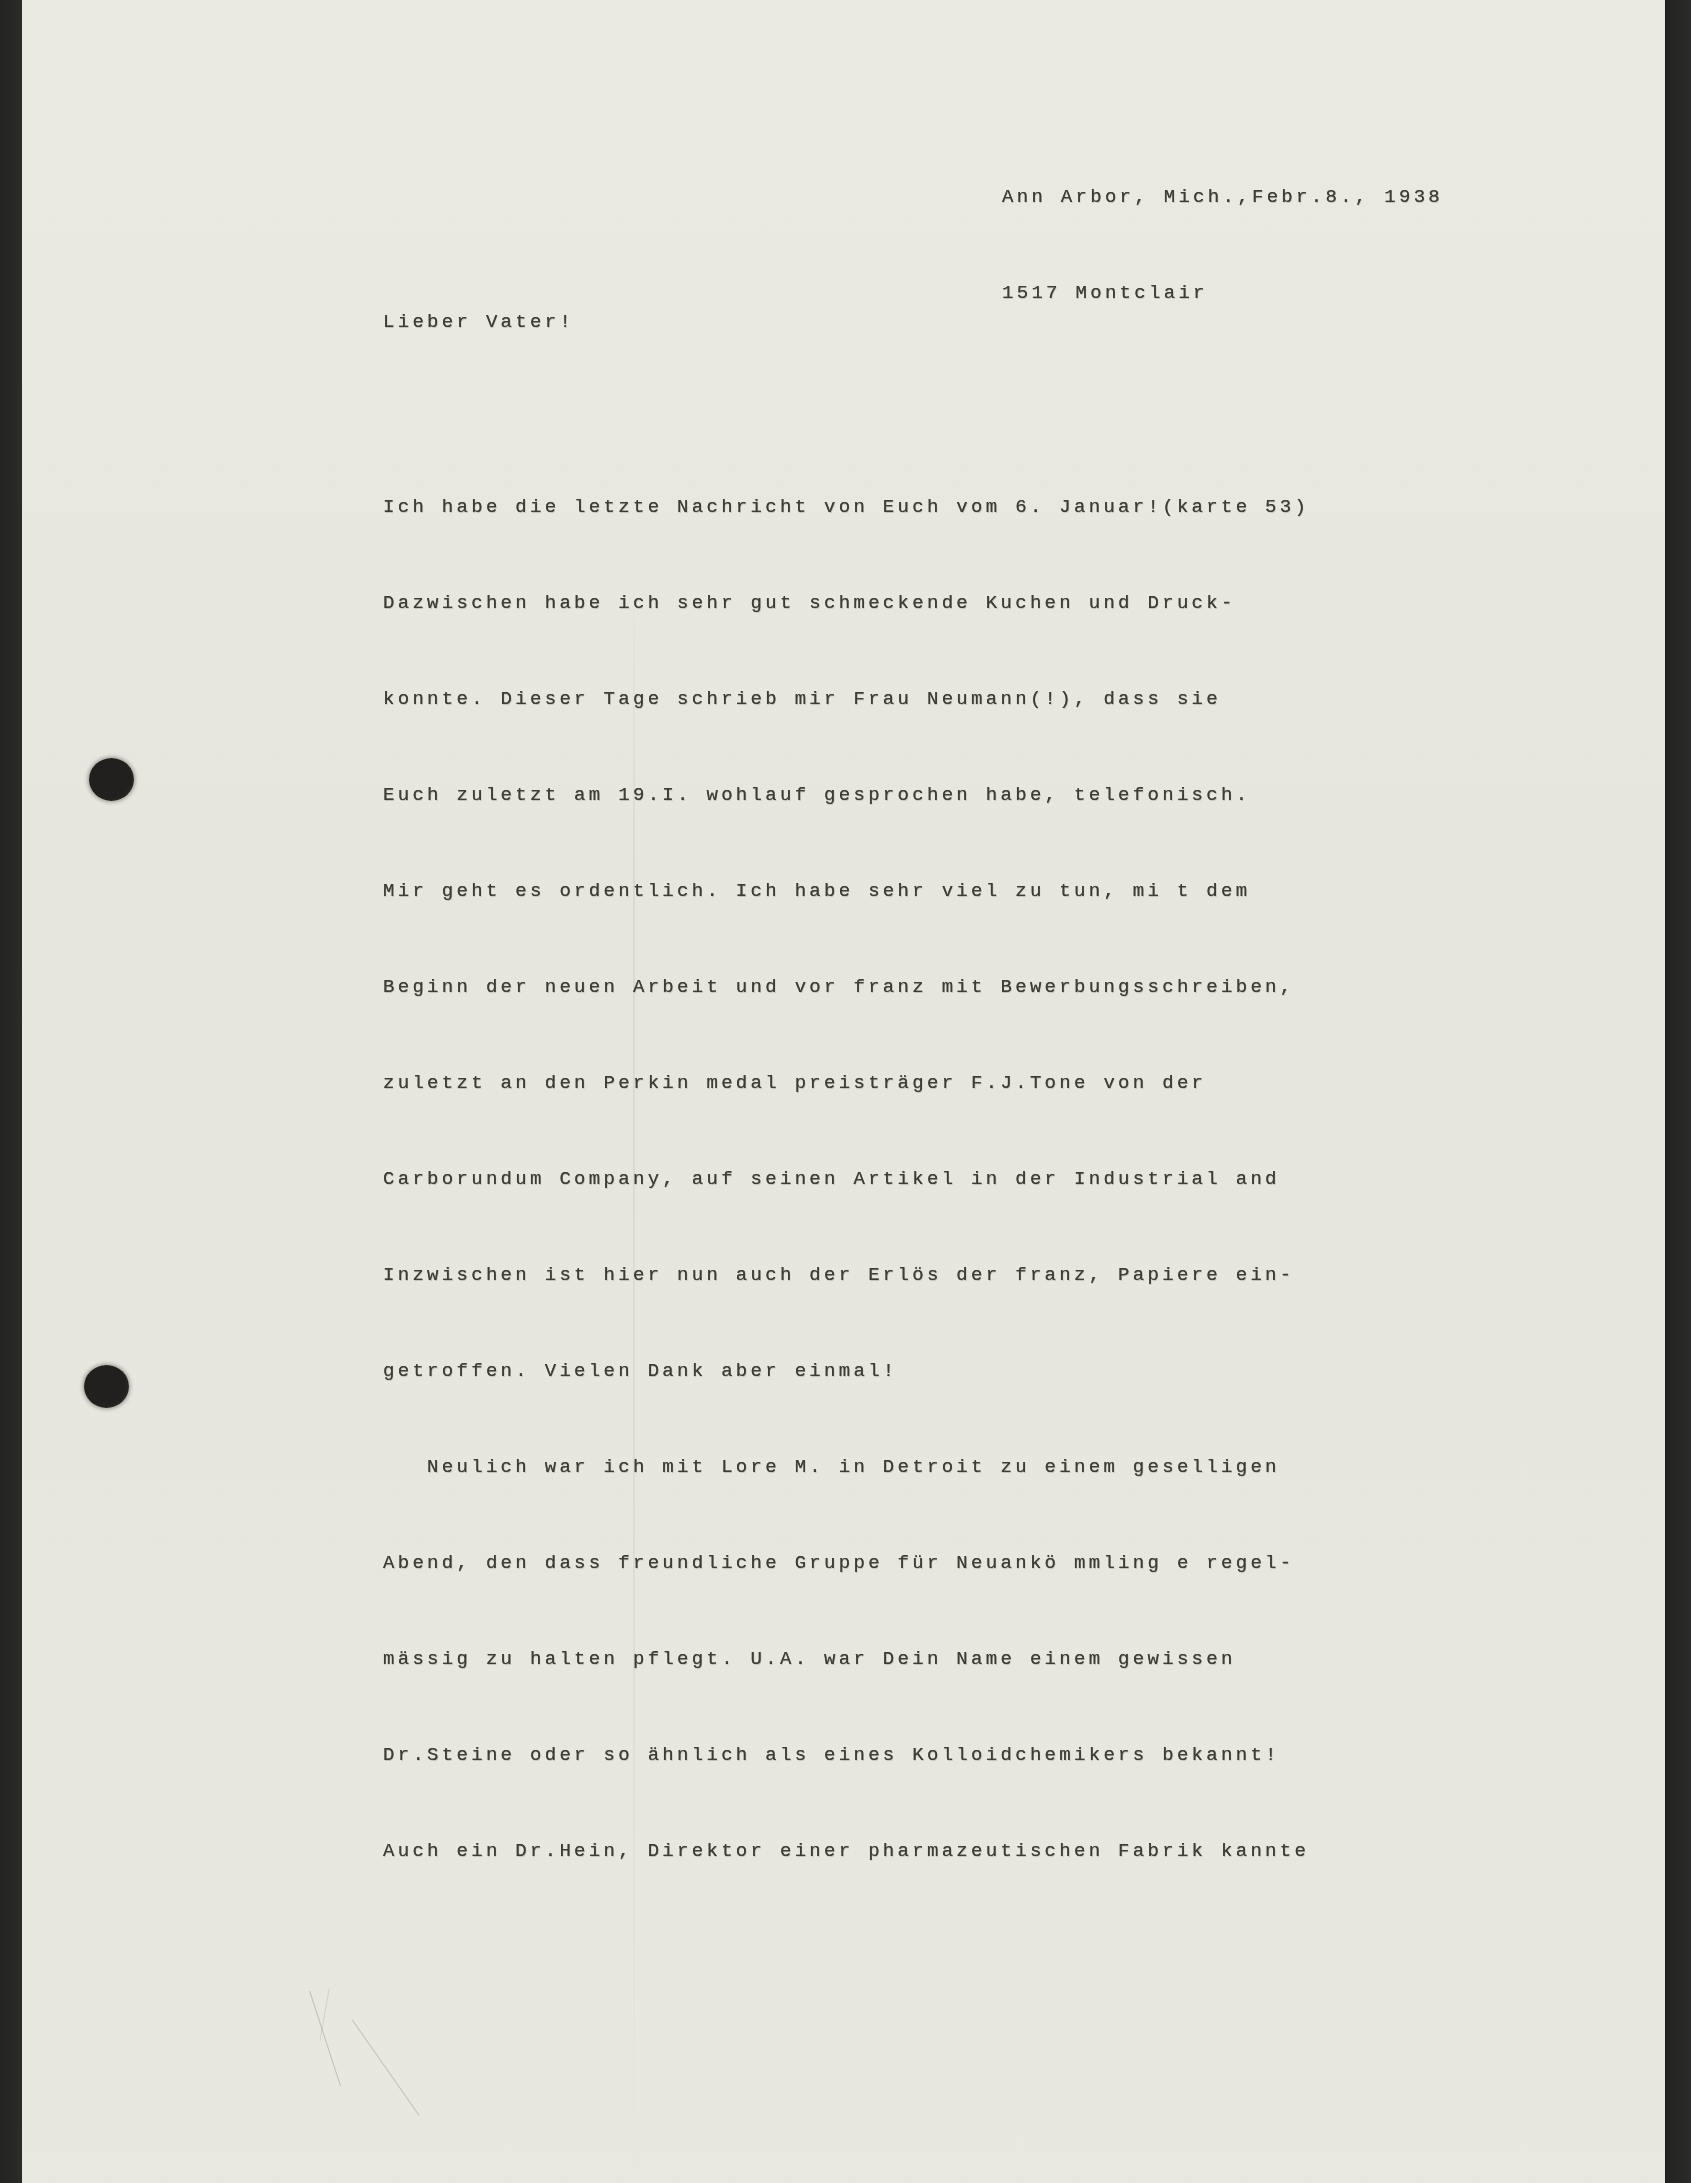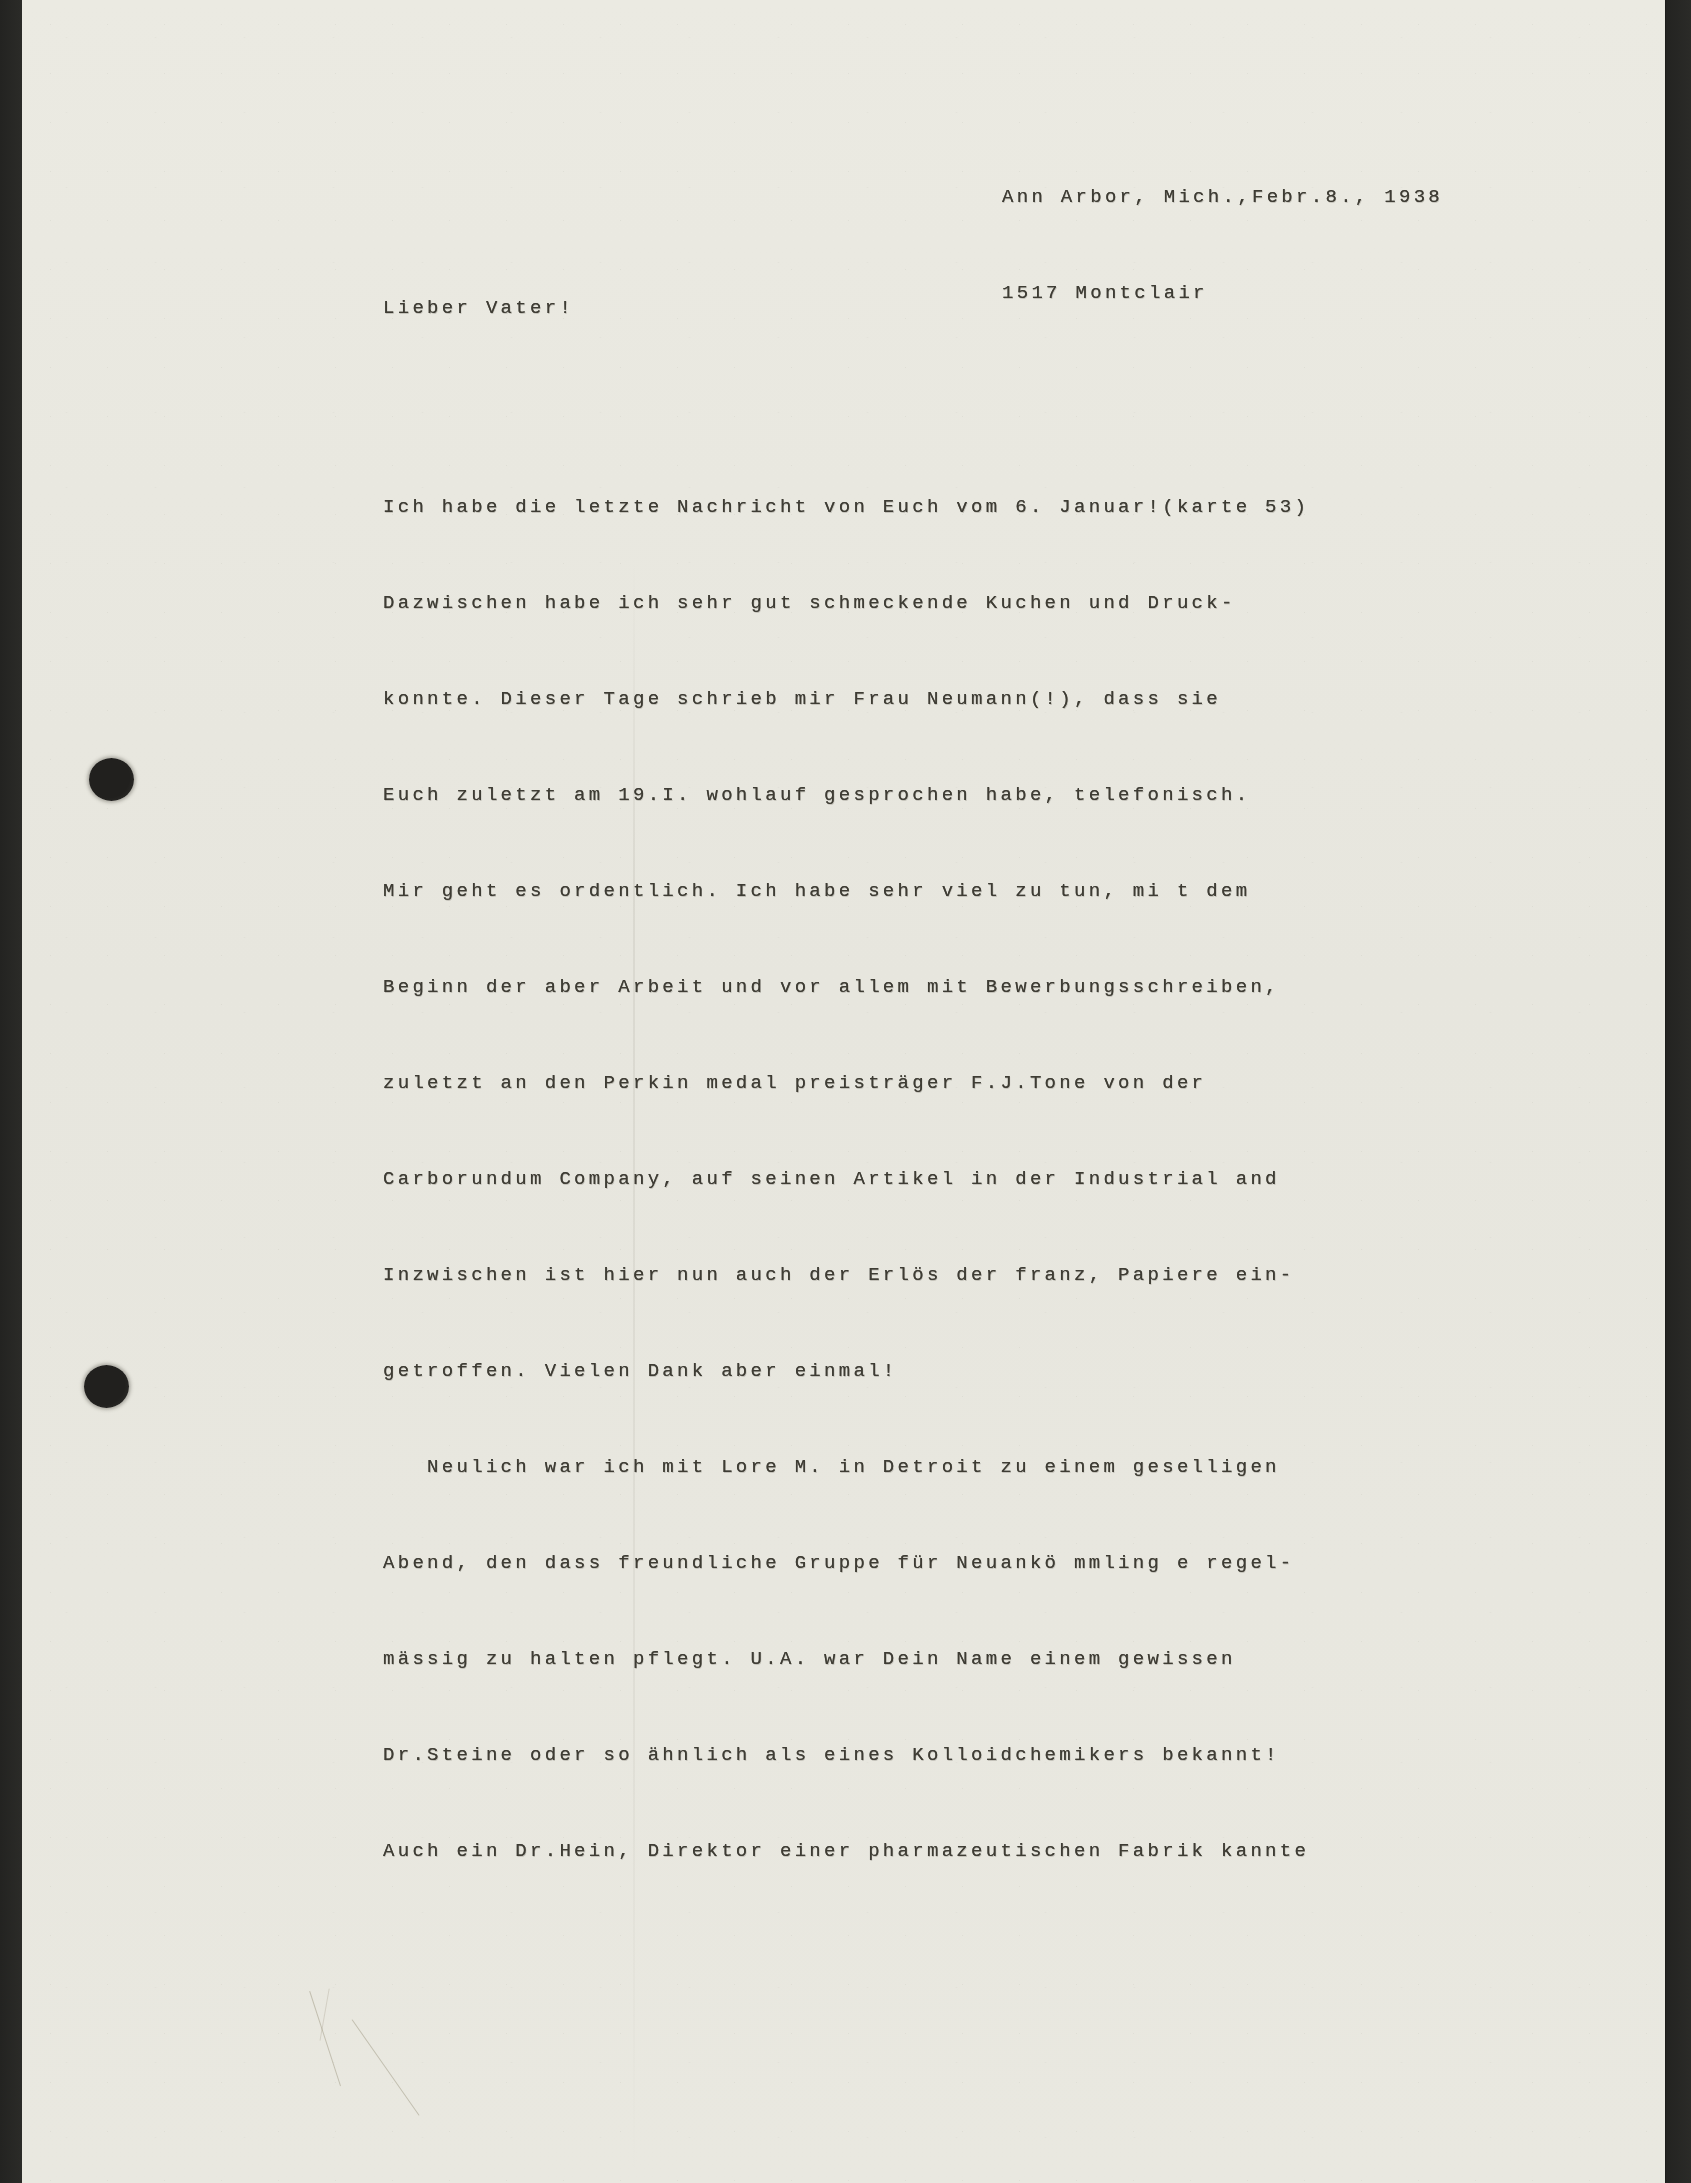--- a/index.html
+++ b/index.html
@@ -77,21 +77,21 @@
     font-size: 19px;
     line-height: 32px;
     letter-spacing: 3.3px;
     white-space: pre;
     text-shadow:
       0 0 0.6px rgba(62, 60, 52, 0.75),
       0.6px 0.6px 0.6px rgba(62, 60, 52, 0.22);
     z-index: 2;
   }
   .heading    { left: 1002px; top: 117px; }
-  .salutation { left: 383px;  top: 292px; }
+  .salutation { left: 383px;  top: 306px; }
   .body       { left: 383px;  top: 427px; }
   .ln         { height: 32px; }
 </style>
 </head>
 <body>
 
 <div class="scan">
 
   <div class="paper">
     <div class="crease"></div>
@@ -112,21 +112,21 @@
   </div>
 
   <div class="typed salutation">Lieber Vater!</div>
 
   <div class="typed body">
     <div class="ln">Ich habe die letzte Nachricht von Euch vom 6. Januar!(karte 53)</div>
     <div class="ln">Dazwischen habe ich sehr gut schmeckende Kuchen und Druck-</div>
     <div class="ln">konnte. Dieser Tage schrieb mir Frau Neumann(!), dass sie</div>
     <div class="ln">Euch zuletzt am 19.I. wohlauf gesprochen habe, telefonisch.</div>
     <div class="ln">Mir geht es ordentlich. Ich habe sehr viel zu tun, mi t dem</div>
-    <div class="ln">Beginn der aber Arbeit und vor allem mit Bewerbungsschreiben,</div>
+    <div class="ln">Beginn der neuen Arbeit und vor franz mit Bewerbungsschreiben,</div>
     <div class="ln">zuletzt an den Perkin medal preisträger F.J.Tone von der</div>
     <div class="ln">Carborundum Company, auf seinen Artikel in der Industrial and</div>
     <div class="ln">Inzwischen ist hier nun auch der Erlös der franz, Papiere ein-</div>
     <div class="ln">getroffen. Vielen Dank aber einmal!</div>
     <div class="ln">   Neulich war ich mit Lore M. in Detroit zu einem geselligen</div>
     <div class="ln">Abend, den dass freundliche Gruppe für Neuankö mmling e regel-</div>
     <div class="ln">mässig zu halten pflegt. U.A. war Dein Name einem gewissen</div>
     <div class="ln">Dr.Steine oder so ähnlich als eines Kolloidchemikers bekannt!</div>
     <div class="ln">Auch ein Dr.Hein, Direktor einer pharmazeutischen Fabrik kannte</div>
     

